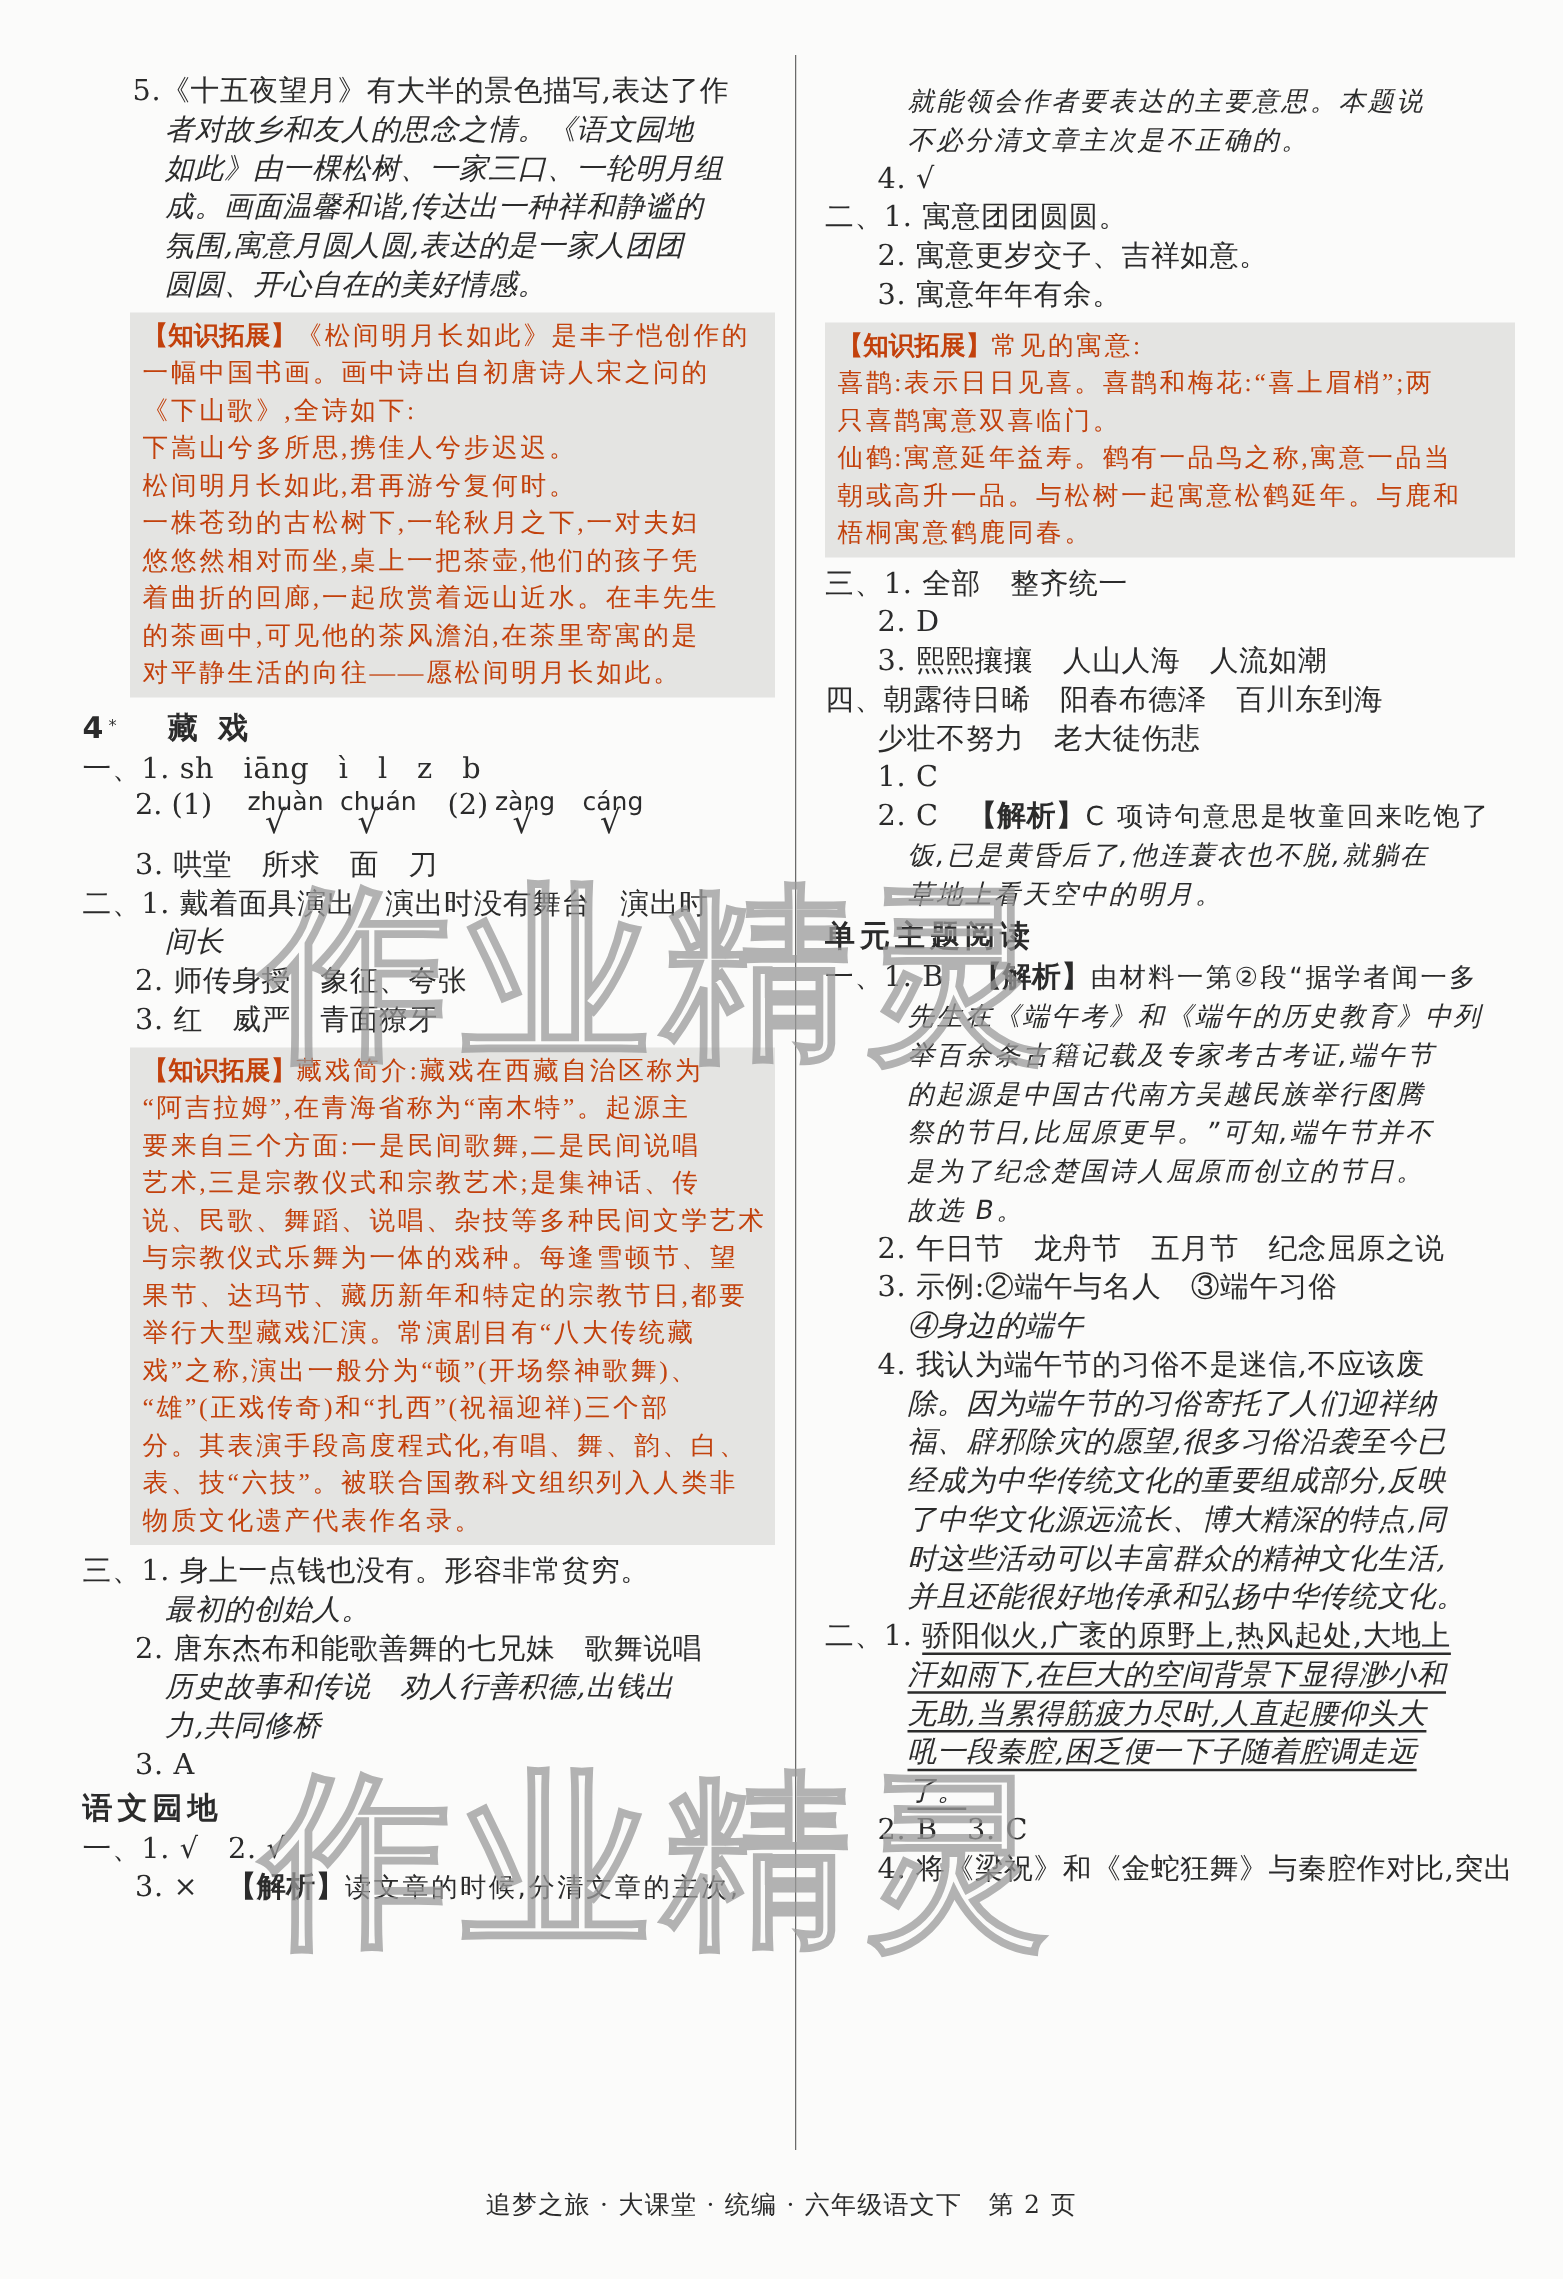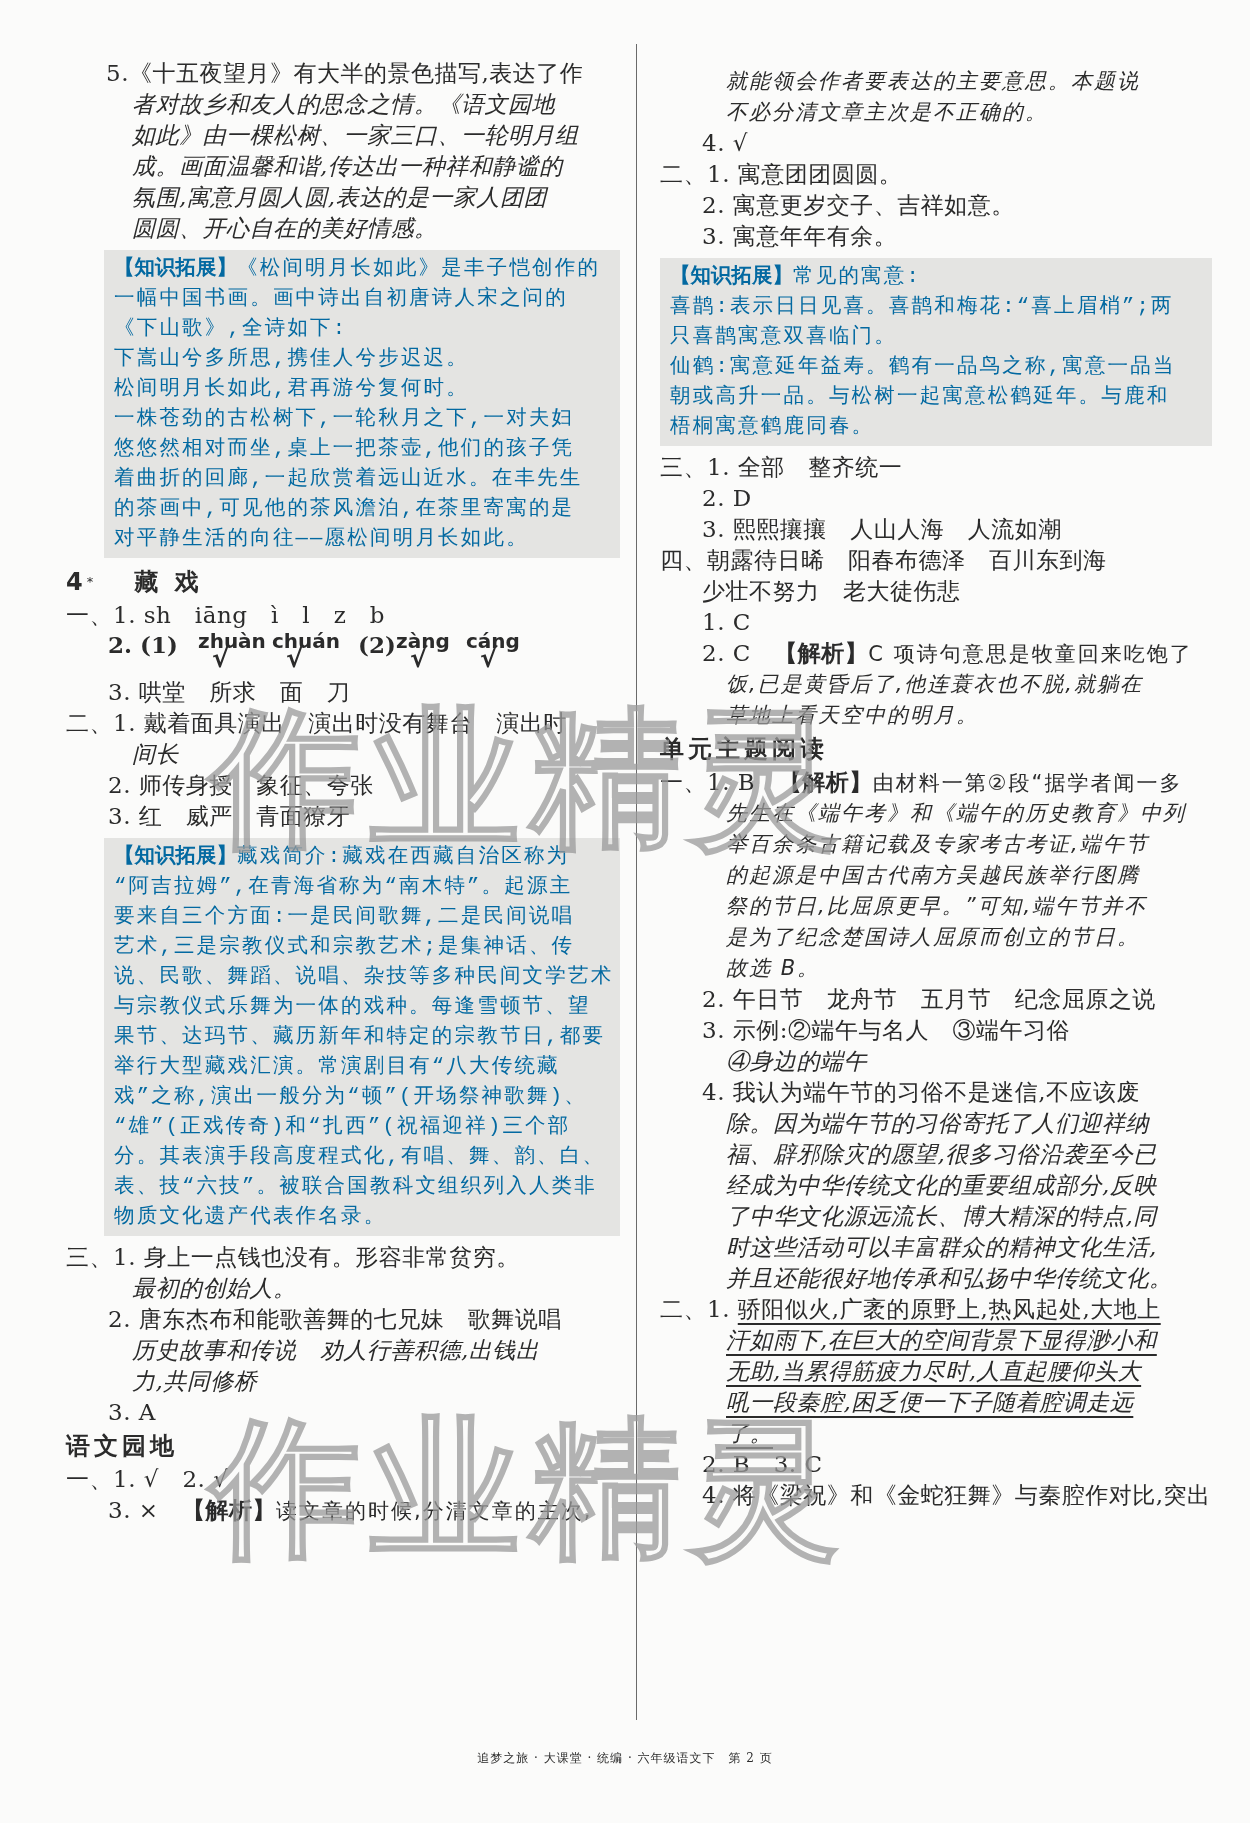--- a/index.html
+++ b/index.html
@@ -14,31 +14,31 @@
   .col-right { left:660px; width:552px; top:66px; }
   .divider { position:absolute; left:636px; top:44px; width:1px; height:1676px; background:#6a6a6a; }
   .line { font-size:23px; line-height:31px; height:31px; white-space:nowrap; letter-spacing:0.5px; }
   .ind1 { padding-left:42px; }
   .ind2 { padding-left:66px;font-style:italic; }
   .box {
     background:#e4e4e2;
     padding:4px 8px 4px 10px;
     margin:6px 0 6px 0;
   }
-  .box .line { font-size:20.5px; line-height:30px; height:30px; letter-spacing:2.2px; color:#0369a1; font-family:Liberation Mono, monospace; }
+  .box .line { font-size:20.5px; line-height:30px; height:30px; letter-spacing:2.2px; color:#c2410c; font-family:Liberation Serif, serif; }
   .tag { font-weight:bold; letter-spacing:0; }
   .heading { font-family:"DejaVu Sans","Liberation Sans",sans-serif; font-weight:bold; font-size:24px; text-align:left; height:36px; line-height:36px; letter-spacing:4px; }
   .heading .sup { font-size:13px; vertical-align:top; font-weight:normal; }
-  .pinyin-row { height:46px; position:relative; font-size:23px;font-weight:bold; }
+  .pinyin-row { height:46px; position:relative; font-size:23px; }
   .py { position:absolute; top:-2px; font-family:"DejaVu Sans","Liberation Sans",sans-serif; font-size:20px; }
   .py .tick { position:absolute; left:14px; top:14px; font-size:26px; }
   .ul { text-decoration:underline; text-underline-offset:6px; }
   .explain { font-family:"DejaVu Sans","Liberation Sans",sans-serif; font-size:21px; letter-spacing:2px; }
   .bold { font-weight:bold; font-family:"DejaVu Sans","Liberation Sans",sans-serif; }
-  .footer { position:absolute; left:0; width:1250px; top:1750px; text-align:center; font-size:12px; letter-spacing:1px; }
+  .footer { position:absolute; left:0; width:1250px; top:1750px; text-align:center; font-size:20px; letter-spacing:1px; }
   .watermark { position:absolute; font-family:"DejaVu Sans","Liberation Sans",sans-serif; font-size:150px; font-weight:bold; color:transparent; -webkit-text-stroke:1.5px #9a9a9a; letter-spacing:10px; pointer-events:none; opacity:0.75; }
 </style>
 </head>
 <body>
 
 <div class="divider"></div>
 
 <div class="col col-left">
   <div>
     <div class="line" style="padding-left:40px">5.《十五夜望月》有大半的景色描写,表达了作</div>

